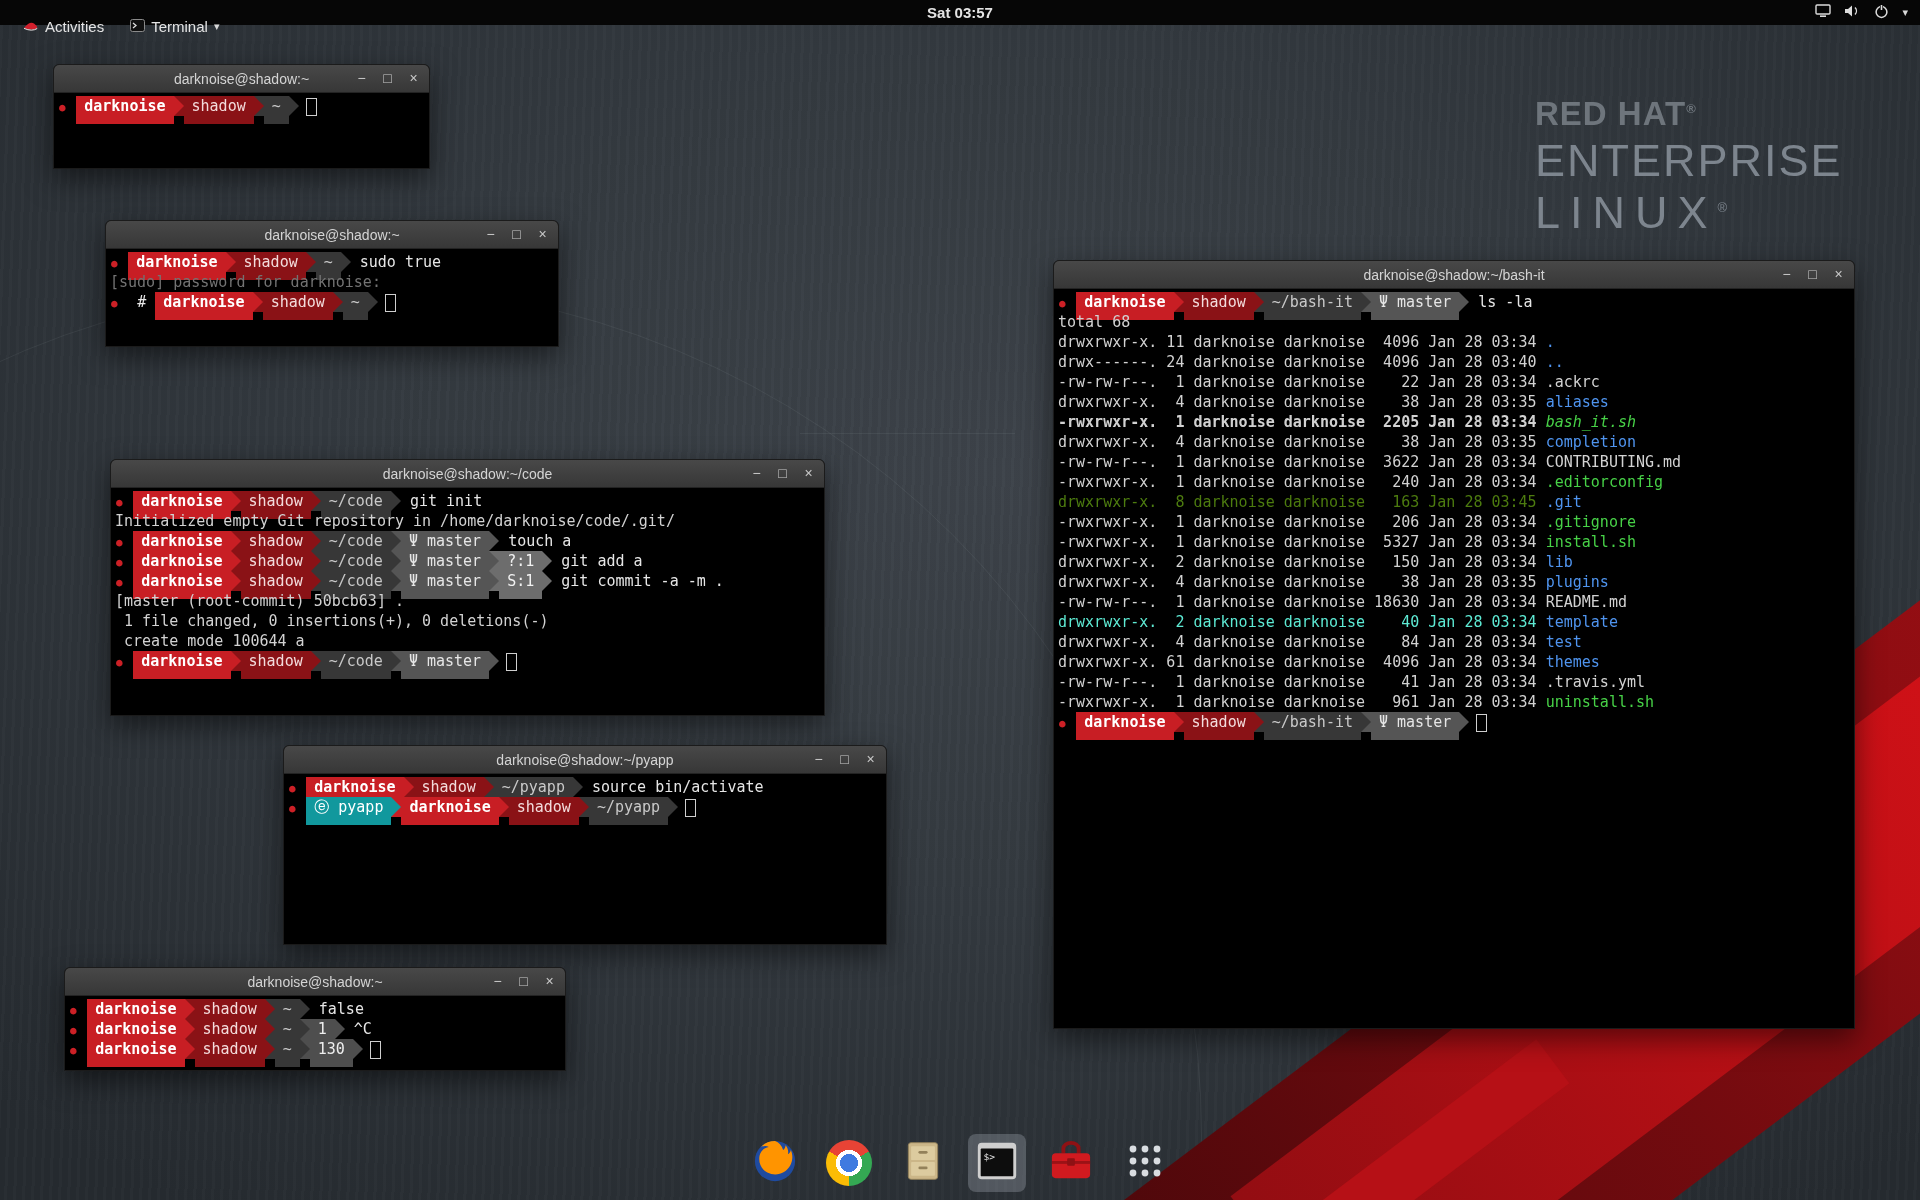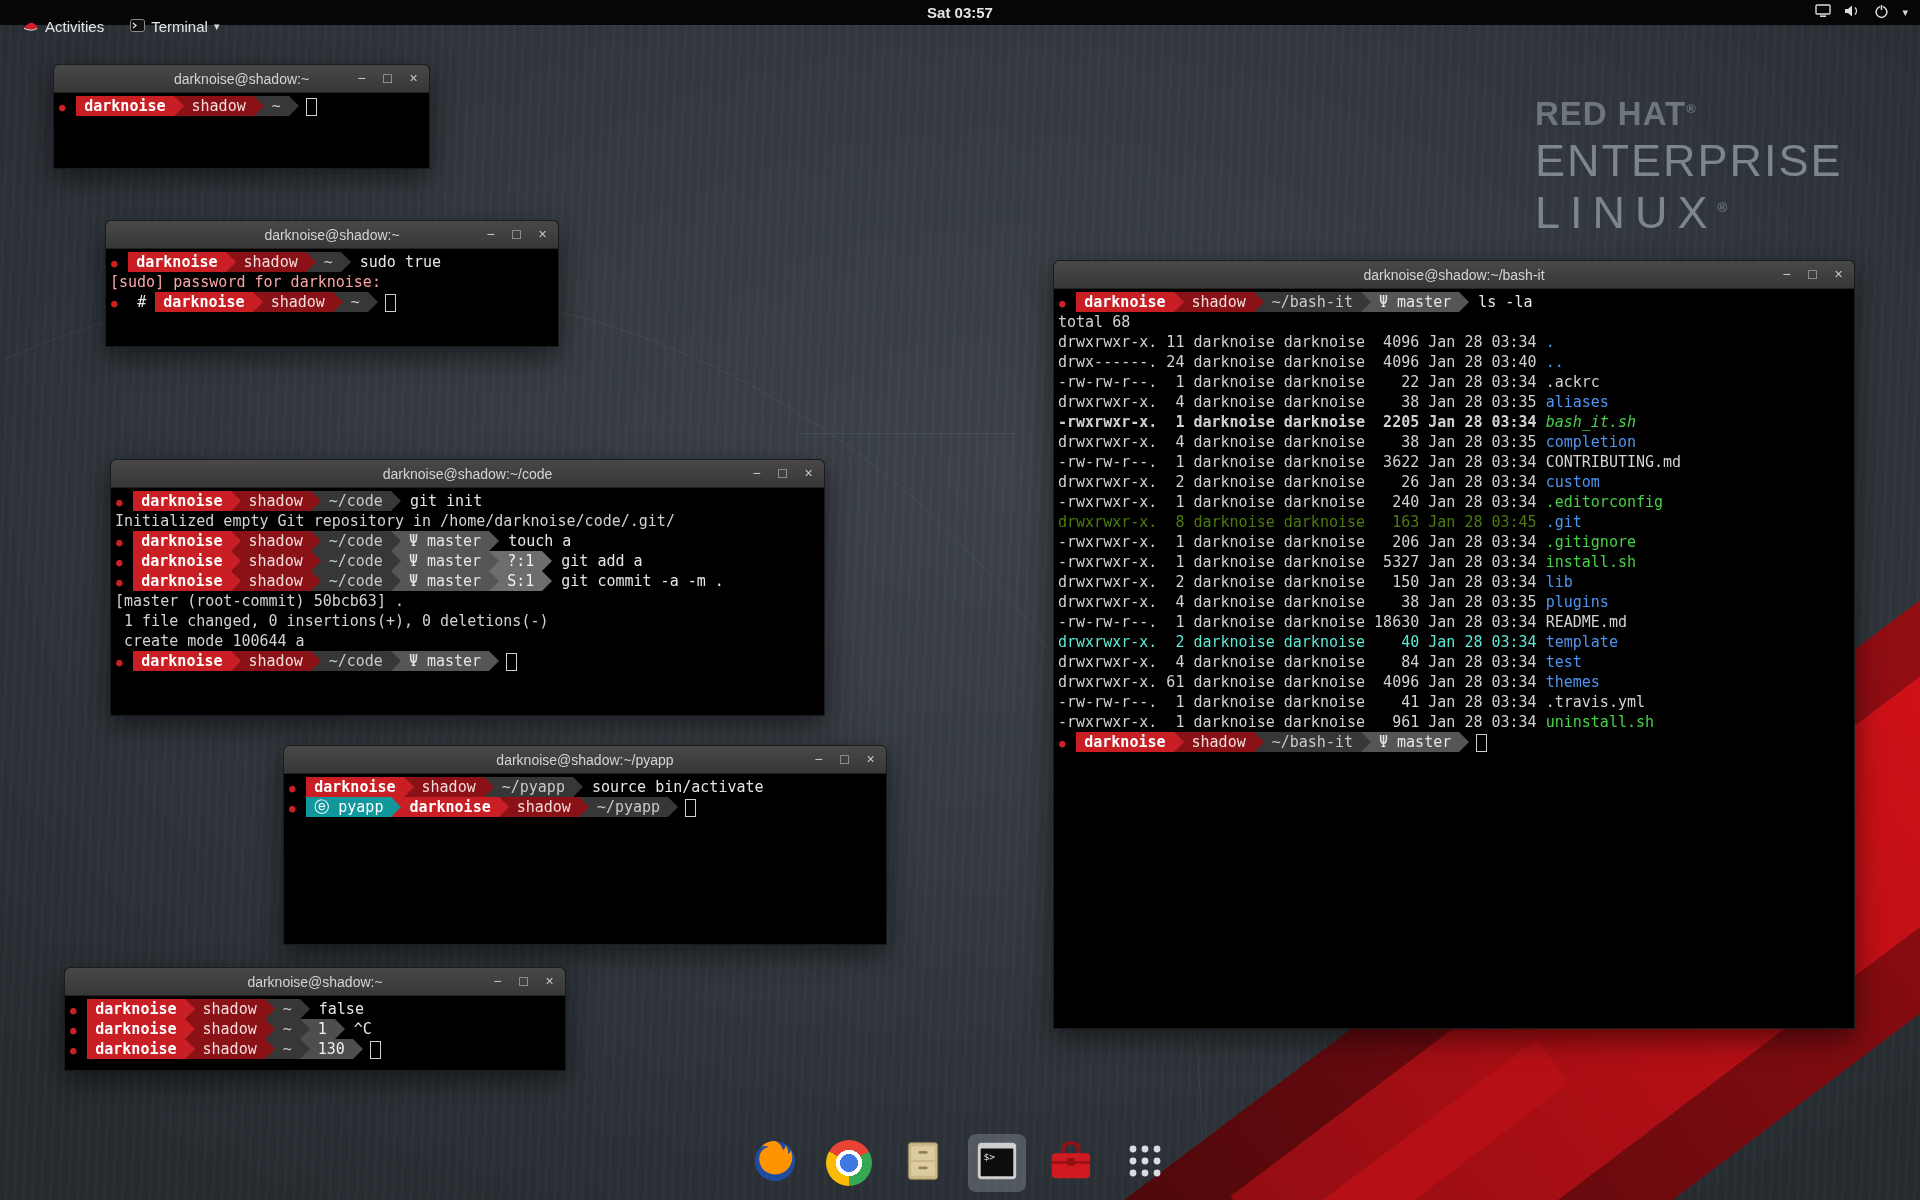--- a/index.html
+++ b/index.html
@@ -38,21 +38,21 @@
   
   .window{position:absolute;border:1px solid #1b1b1b;border-radius:6px 6px 0 0;overflow:hidden;
           box-shadow:0 10px 28px rgba(0,0,0,0.5);background:#000;}
   .titlebar{position:relative;height:27px;background:linear-gradient(#484848,#373737);
             border-bottom:1px solid #232323;display:flex;align-items:center;}
   .win-title{width:100%;text-align:center;font-size:14px;color:#d4d4d4;}
   .win-btns{position:absolute;right:8px;top:0;height:100%;display:flex;align-items:center;gap:11px;}
   .wbtn{width:15px;text-align:center;color:#c9c9c9;font-size:14px;line-height:15px;cursor:pointer;}
   .term-body{background:#000;padding:3px 6px 0 4px;font-family:"DejaVu Sans Mono",monospace;font-size:15px;color:#d2d2d2;}
   .term-line{white-space:pre;height:20px;line-height:20px;}
-  .pl-seg{display:inline-block;height:20px;line-height:20px;padding:0 8px;vertical-align:top;}
+  .pl-seg{display:inline-block;height:28px;line-height:20px;padding:0 8px;vertical-align:top;}
   .pl-arrow{display:inline-block;width:0;height:0;border-top:10px solid transparent;border-bottom:10px solid transparent;
             border-left:10px solid #000;vertical-align:top;}
   .os-icon{font-size:11px;margin:0 4px 0 1px;}
   .term-cursor{display:inline-block;width:9px;height:16px;border:1px solid #cfcfcf;margin-left:7px;vertical-align:middle;}
 
   #win0{left:53px;  top:64px;  width:375px; height:103px;}
   #win1{left:105px; top:220px; width:452px; height:125px;}
   #win2{left:110px; top:459px; width:713px; height:255px;}
   #win3{left:283px; top:745px; width:602px; height:198px;}
   #win4{left:64px;  top:967px; width:500px; height:102px;}
@@ -151,21 +151,21 @@
     <div class="titlebar">
       <span class="win-title">darknoise@shadow:~</span>
       <span class="win-btns">
         <span class="wbtn">−</span>
         <span class="wbtn">□</span>
         <span class="wbtn">×</span>
       </span>
     </div>
     <div class="term-body">
         <div class="term-line"><span class="os-icon" style="color: rgb(204, 32, 38);">● </span><span class="pl-seg" style="background: rgb(200, 30, 36); color: rgb(255, 255, 255); font-weight: bold;">darknoise</span><span class="pl-arrow" style="border-left-color: rgb(200, 30, 36); background-color: rgb(138, 18, 22);"></span><span class="pl-seg" style="background: rgb(138, 18, 22); color: rgb(243, 220, 220);">shadow</span><span class="pl-arrow" style="border-left-color: rgb(138, 18, 22); background-color: rgb(55, 55, 55);"></span><span class="pl-seg" style="background: rgb(55, 55, 55); color: rgb(201, 201, 201);">~</span><span class="pl-arrow" style="border-left-color: rgb(55, 55, 55);"></span><span style="color: rgb(230, 230, 230);"> sudo true</span></div>
-        <div class="term-line"><span style="color: #fca5a5;">[sudo] password for darknoise:</span></div>
+        <div class="term-line"><span style="color: #737373;">[sudo] password for darknoise:</span></div>
         <div class="term-line"><span class="os-icon" style="color: rgb(204, 32, 38);">● </span><span style="color: rgb(232, 232, 232);"> # </span><span class="pl-seg" style="background: rgb(200, 30, 36); color: rgb(255, 255, 255); font-weight: bold;">darknoise</span><span class="pl-arrow" style="border-left-color: rgb(200, 30, 36); background-color: rgb(138, 18, 22);"></span><span class="pl-seg" style="background: rgb(138, 18, 22); color: rgb(243, 220, 220);">shadow</span><span class="pl-arrow" style="border-left-color: rgb(138, 18, 22); background-color: rgb(55, 55, 55);"></span><span class="pl-seg" style="background: rgb(55, 55, 55); color: rgb(201, 201, 201);">~</span><span class="pl-arrow" style="border-left-color: rgb(55, 55, 55);"></span><span class="term-cursor"></span></div>
       </div>
   </div>
 
   <div class="window" id="win2">
     <div class="titlebar">
       <span class="win-title">darknoise@shadow:~/code</span>
       <span class="win-btns">
         <span class="wbtn">−</span>
         <span class="wbtn">□</span>
@@ -228,21 +228,20 @@
     <div class="term-body">
         <div class="term-line"><span class="os-icon" style="color: rgb(204, 32, 38);">● </span><span class="pl-seg" style="background: rgb(200, 30, 36); color: rgb(255, 255, 255); font-weight: bold;">darknoise</span><span class="pl-arrow" style="border-left-color: rgb(200, 30, 36); background-color: rgb(138, 18, 22);"></span><span class="pl-seg" style="background: rgb(138, 18, 22); color: rgb(243, 220, 220);">shadow</span><span class="pl-arrow" style="border-left-color: rgb(138, 18, 22); background-color: rgb(55, 55, 55);"></span><span class="pl-seg" style="background: rgb(55, 55, 55); color: rgb(201, 201, 201);">~/bash-it</span><span class="pl-arrow" style="border-left-color: rgb(55, 55, 55); background-color: rgb(85, 85, 85);"></span><span class="pl-seg" style="background: rgb(85, 85, 85); color: rgb(230, 230, 230);">Ψ master</span><span class="pl-arrow" style="border-left-color: rgb(85, 85, 85);"></span><span style="color: rgb(230, 230, 230);"> ls -la</span></div>
         <div class="term-line"><span style="color: rgb(210, 210, 210);">total 68</span></div>
         <div class="term-line"><span style="color: rgb(210, 210, 210);">drwxrwxr-x. 11 darknoise darknoise  4096 Jan 28 03:34 </span><span style="color: rgb(79, 148, 239);">.</span></div>
         <div class="term-line"><span style="color: rgb(210, 210, 210);">drwx------. 24 darknoise darknoise  4096 Jan 28 03:40 </span><span style="color: rgb(79, 148, 239);">..</span></div>
         <div class="term-line"><span style="color: rgb(210, 210, 210);">-rw-rw-r--.  1 darknoise darknoise    22 Jan 28 03:34 </span><span style="color: rgb(210, 210, 210);">.ackrc</span></div>
         <div class="term-line"><span style="color: rgb(210, 210, 210);">drwxrwxr-x.  4 darknoise darknoise    38 Jan 28 03:35 </span><span style="color: rgb(79, 148, 239);">aliases</span></div>
         <div class="term-line"><span style="color: rgb(210, 210, 210); font-weight: bold;">-rwxrwxr-x.  1 darknoise darknoise  2205 Jan 28 03:34 </span><span style="color: rgb(71, 209, 71); font-style: italic;">bash_it.sh</span></div>
         <div class="term-line"><span style="color: rgb(210, 210, 210);">drwxrwxr-x.  4 darknoise darknoise    38 Jan 28 03:35 </span><span style="color: rgb(79, 148, 239);">completion</span></div>
         <div class="term-line"><span style="color: rgb(210, 210, 210);">-rw-rw-r--.  1 darknoise darknoise  3622 Jan 28 03:34 </span><span style="color: rgb(210, 210, 210);">CONTRIBUTING.md</span></div>
-        <div class="term-line"><span style="color: rgb(210, 210, 210);">drwxrwxr-x.  2 darknoise darknoise    26 Jan 28 03:34 </span><span style="color: rgb(79, 148, 239);">custom</span></div>
         <div class="term-line"><span style="color: rgb(210, 210, 210);">-rwxrwxr-x.  1 darknoise darknoise   240 Jan 28 03:34 </span><span style="color: rgb(71, 209, 71);">.editorconfig</span></div>
         <div class="term-line"><span style="color: #4d7c0f; text-align: right;">drwxrwxr-x.  8 darknoise darknoise   163 Jan 28 03:45 </span><span style="color: rgb(79, 148, 239);">.git</span></div>
         <div class="term-line"><span style="color: rgb(210, 210, 210);">-rwxrwxr-x.  1 darknoise darknoise   206 Jan 28 03:34 </span><span style="color: rgb(71, 209, 71);">.gitignore</span></div>
         <div class="term-line"><span style="color: rgb(210, 210, 210);">-rwxrwxr-x.  1 darknoise darknoise  5327 Jan 28 03:34 </span><span style="color: rgb(71, 209, 71);">install.sh</span></div>
         <div class="term-line"><span style="color: rgb(210, 210, 210);">drwxrwxr-x.  2 darknoise darknoise   150 Jan 28 03:34 </span><span style="color: rgb(79, 148, 239);">lib</span></div>
         <div class="term-line"><span style="color: rgb(210, 210, 210);">drwxrwxr-x.  4 darknoise darknoise    38 Jan 28 03:35 </span><span style="color: rgb(79, 148, 239);">plugins</span></div>
         <div class="term-line"><span style="color: rgb(210, 210, 210);">-rw-rw-r--.  1 darknoise darknoise 18630 Jan 28 03:34 </span><span style="color: rgb(210, 210, 210);">README.md</span></div>
         <div class="term-line"><span style="color: #5eead4; margin-top: 30px;">drwxrwxr-x.  2 darknoise darknoise    40 Jan 28 03:34 </span><span style="color: rgb(79, 148, 239);">template</span></div>
         <div class="term-line"><span style="color: rgb(210, 210, 210);">drwxrwxr-x.  4 darknoise darknoise    84 Jan 28 03:34 </span><span style="color: rgb(79, 148, 239);">test</span></div>
         <div class="term-line"><span style="color: rgb(210, 210, 210);">drwxrwxr-x. 61 darknoise darknoise  4096 Jan 28 03:34 </span><span style="color: rgb(79, 148, 239);">themes</span></div>

